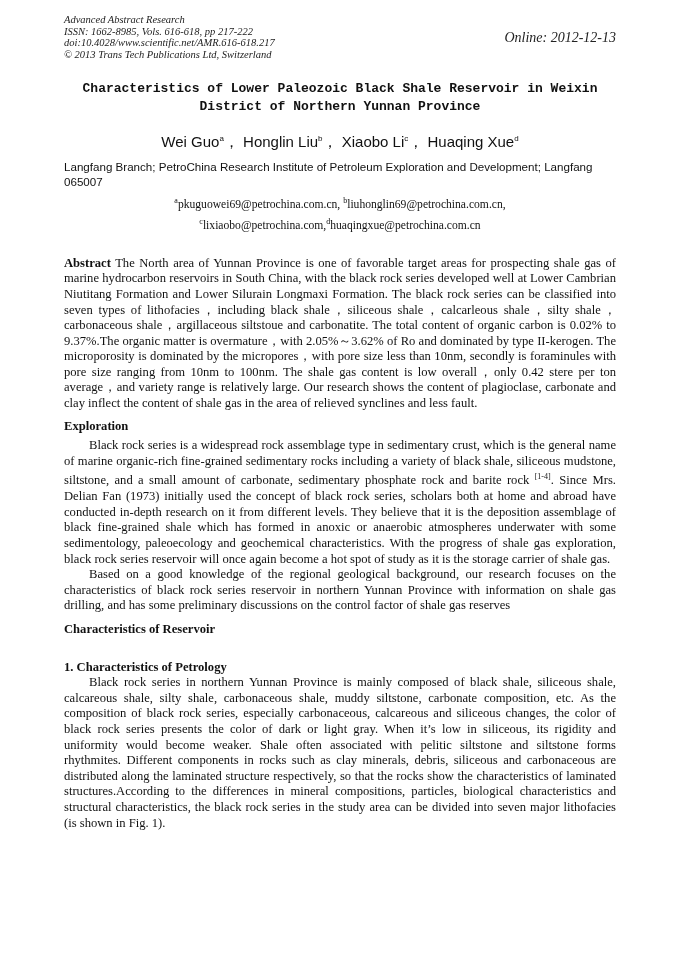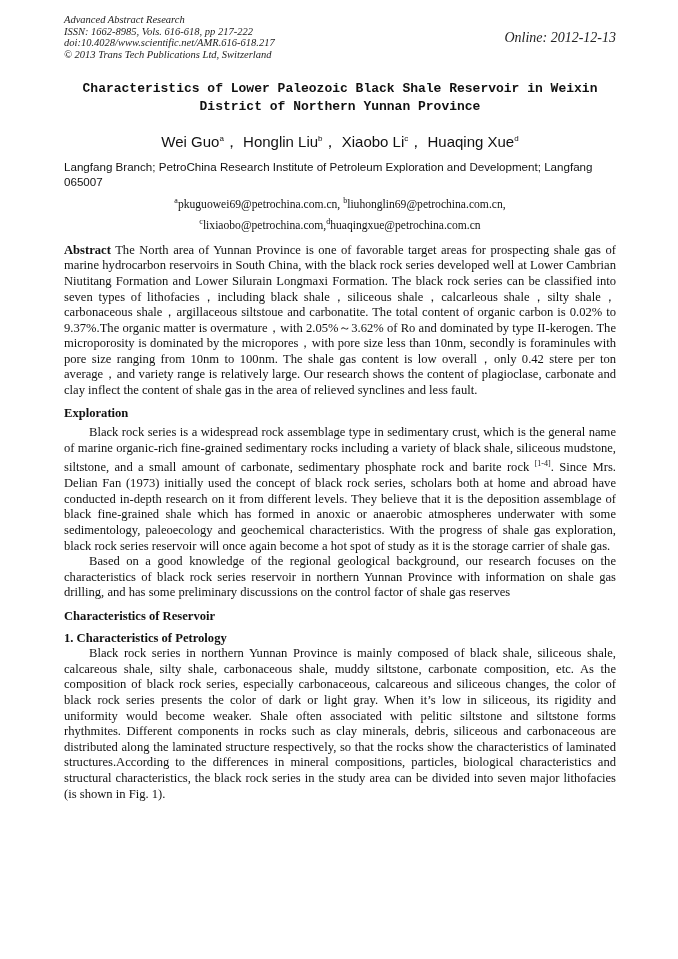--- a/index.html
+++ b/index.html
@@ -8,24 +8,24 @@
   .hdr { font-family: "Liberation Serif", serif; font-style: italic; font-size: 10.5px; line-height: 11.5px; color: #222; }
   .hdr-right { position: absolute; right: 0; top: 16px; font-family: "Liberation Serif", serif; font-style: italic; font-size: 14px; color: #222; }
   .title { font-family: Liberation Mono, monospace; font-weight: bold; font-size: 13px; line-height: 18px; text-align: center; margin-top: 20px; }
   .authors { font-family: "Liberation Sans", sans-serif; font-size: 15px; text-align: center; margin-top: 14px; line-height: 18px; }
   .authors sup, .emails sup { font-size: 8px; }
   .affil { font-family: "Liberation Sans", sans-serif; font-size: 11.6px; text-align: left; line-height: 14.5px; margin-top: 9px; }
   .emails { font-family: Liberation Serif, serif; font-size: 11.6px; text-align: center; line-height: 17px; margin-top: 3px; }
   .keywords { font-family: "Liberation Sans", sans-serif; font-size: 11.6px; line-height: 15px; margin-top: 11px; }
   .keywords b { font-weight: bold; }
   .body { font-family: "Liberation Serif", serif; font-size: 12.6px; line-height: 15.6px; text-align: justify; }
-  .abstract { margin-top: 9px; }
+  .abstract { margin-top: 22px; }
   .h { font-family: "Liberation Serif", serif; font-weight: bold; font-size: 12.6px; line-height: 15.6px; margin-top: 7px; }
   .h2 { margin-top: 8px; }
-  .h3 { margin-top: 6px; }
+  .h3 { margin-top: 22px; }
   p { margin: 0; }
   .indent { text-indent: 25px; }
   .mt4 { margin-top: 4px; }
   sup.ref { font-size: 8px; }
 </style>
 </head>
 <body>
 
 <div class="page">
   <div style="position:relative;">

